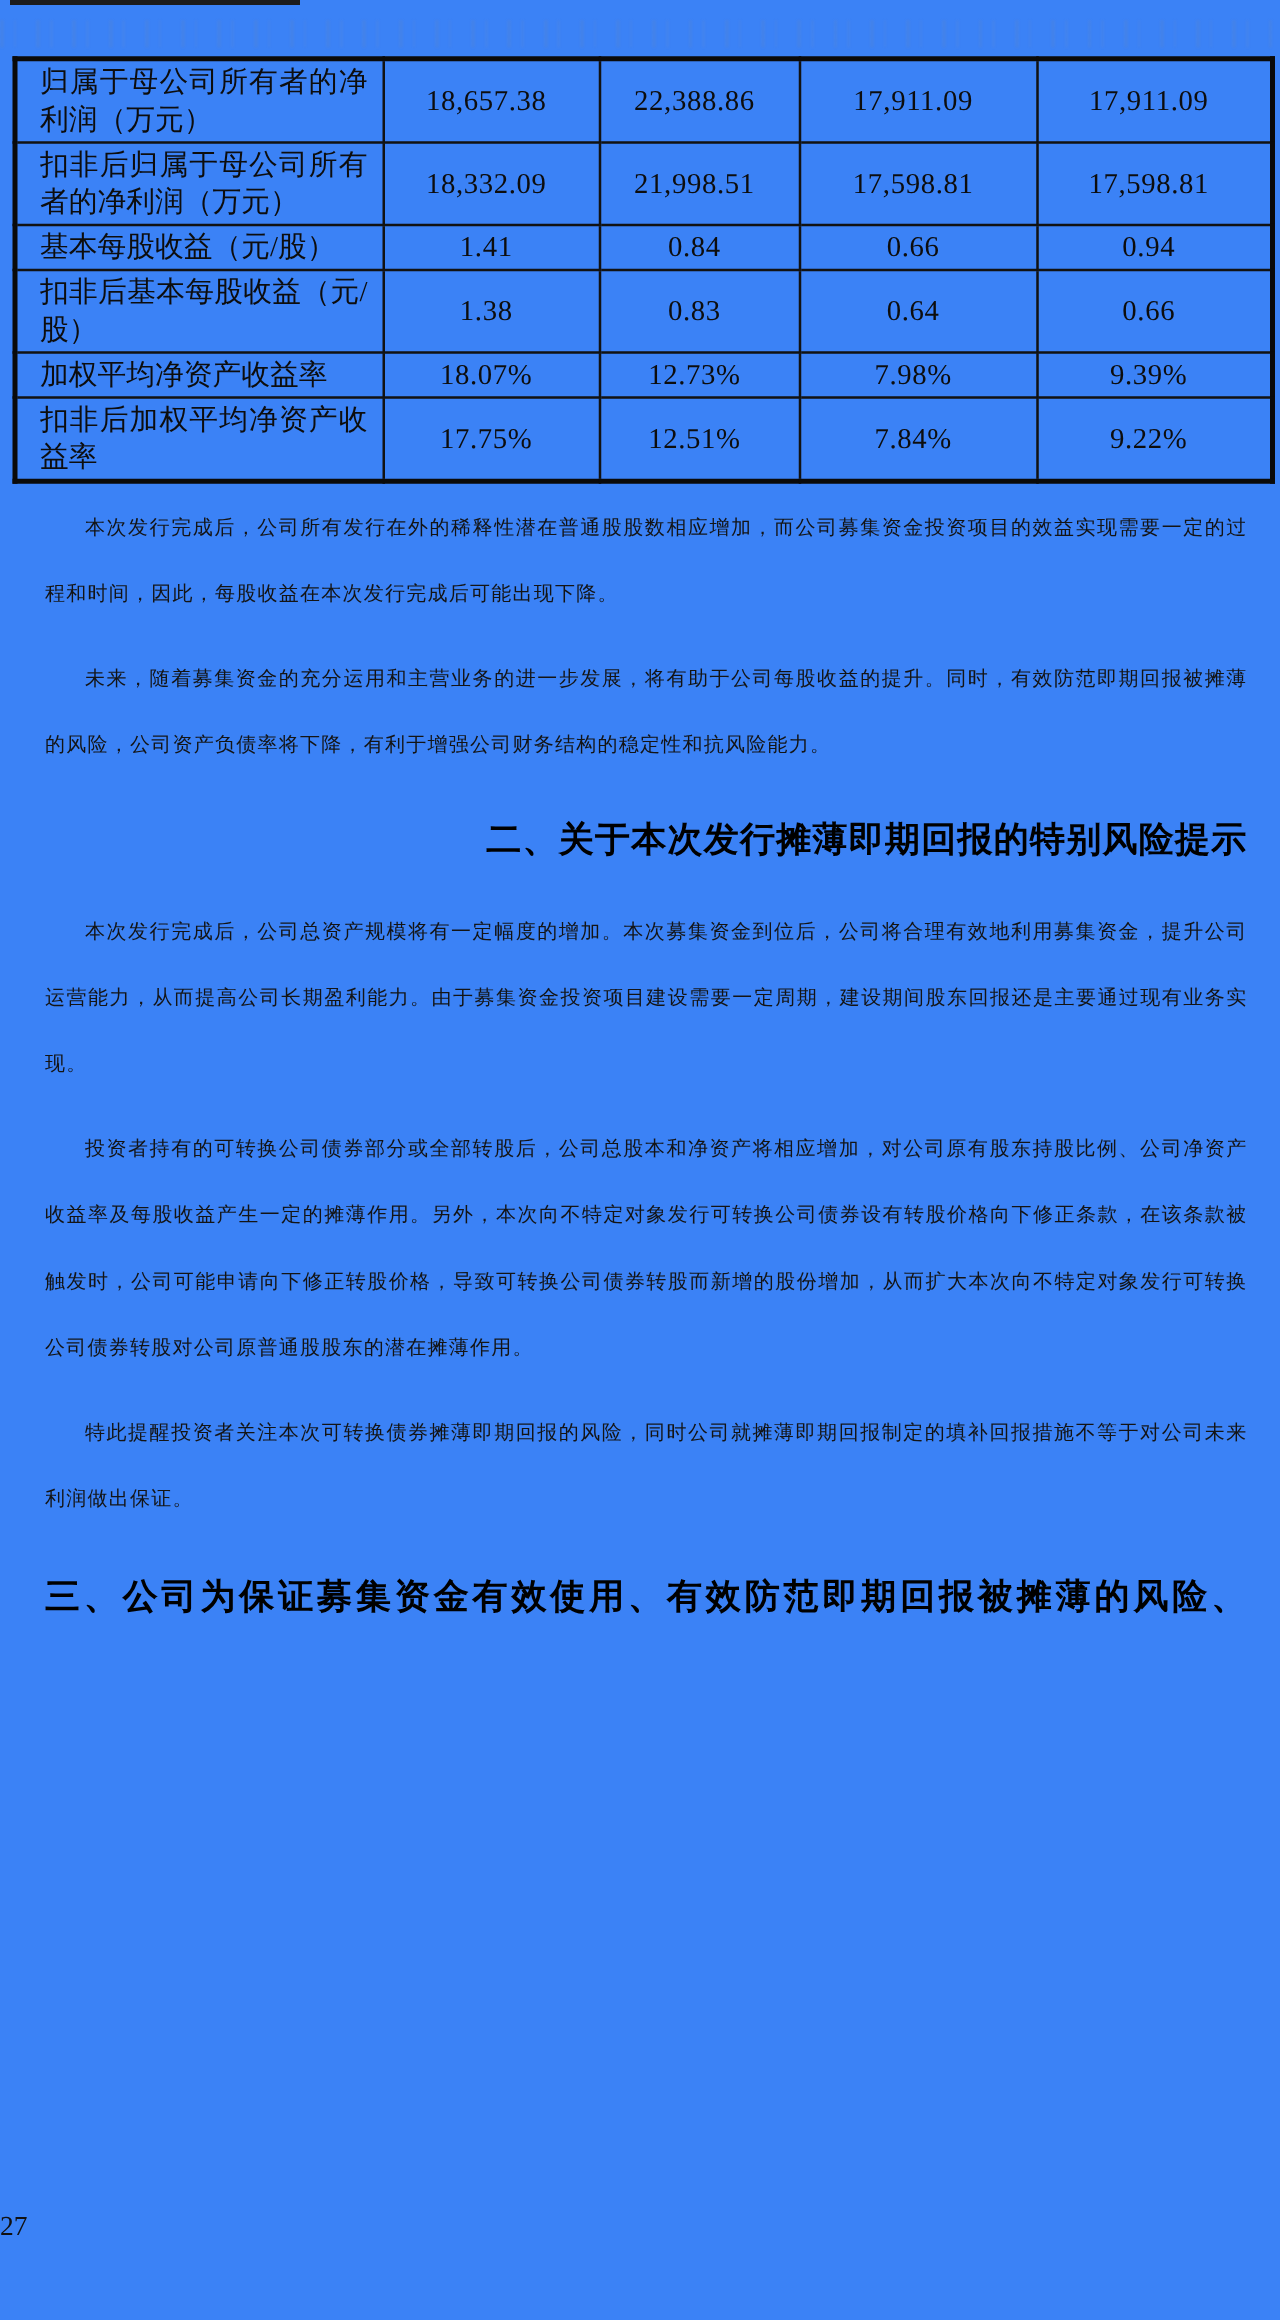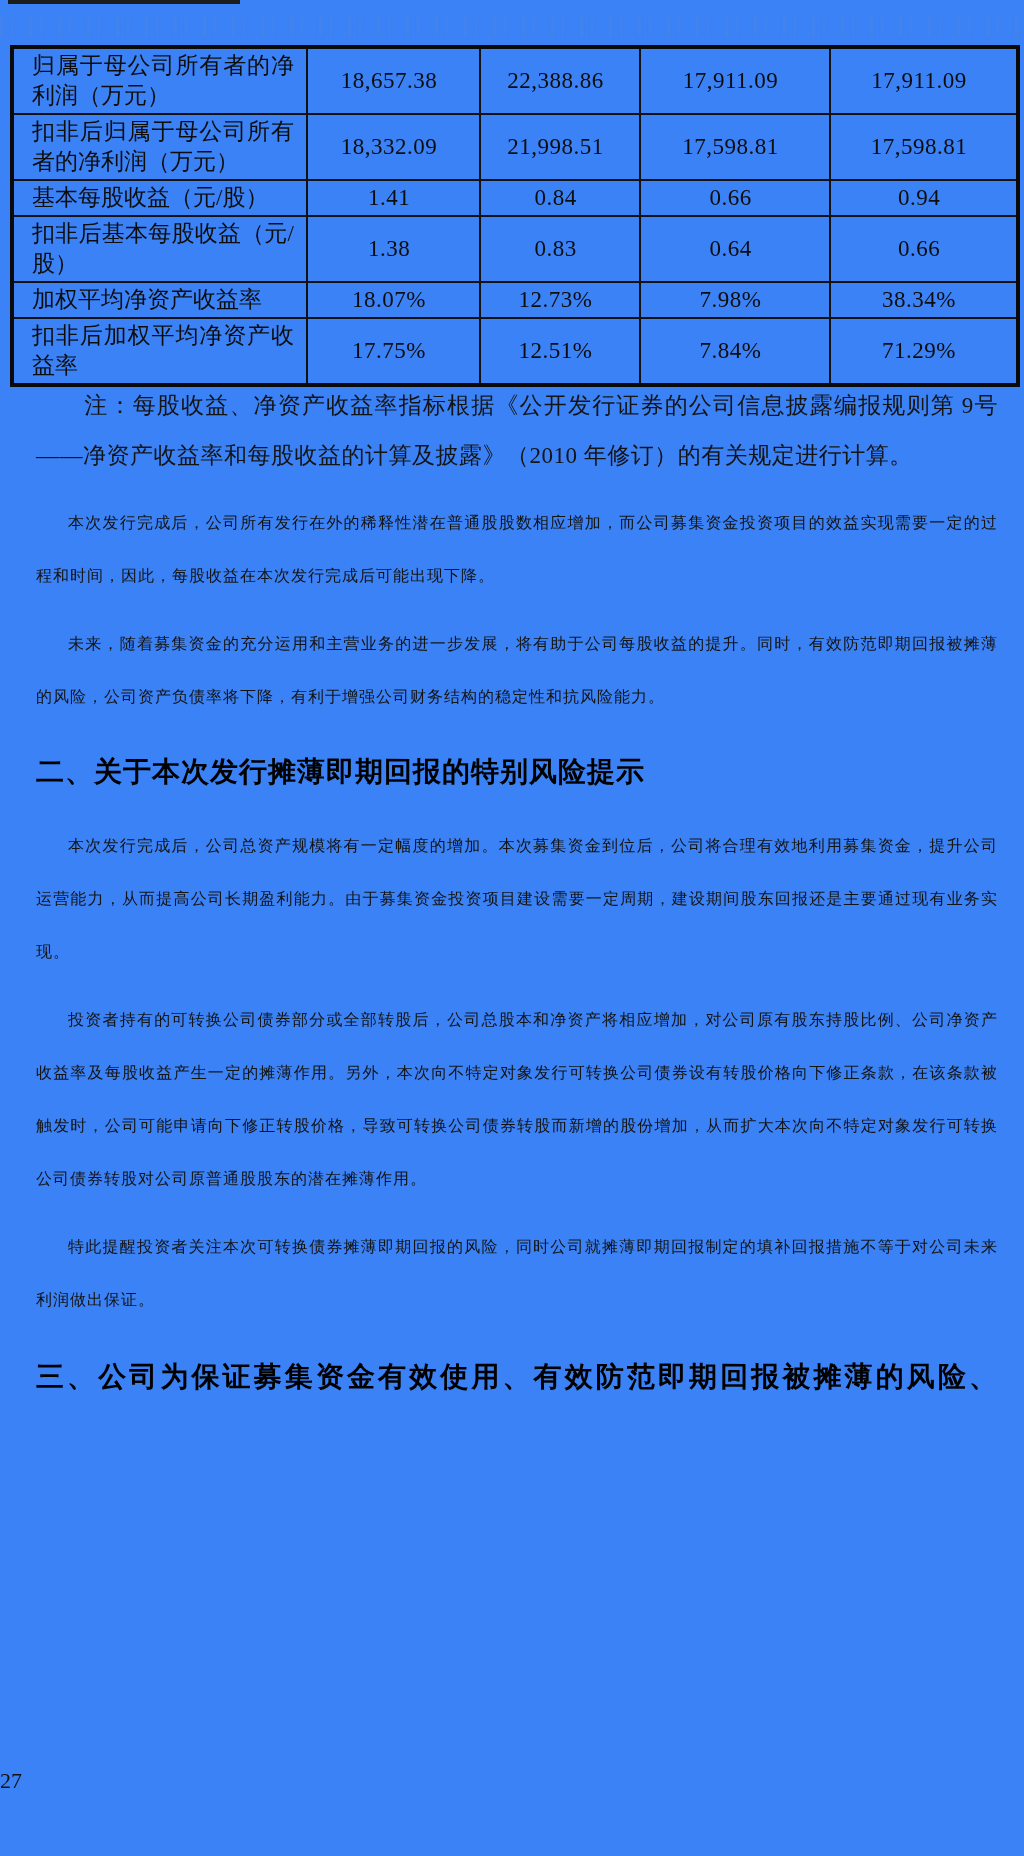--- a/index.html
+++ b/index.html
@@ -85,20 +85,21 @@
   }
   h2.sec {
     font-family: "Liberation Sans", "DejaVu Sans", sans-serif;
     font-weight: bold;
     font-size: 28px;
     color: #000;
     margin: 29px 0 0 0;
     line-height: 40px;
     letter-spacing: 1px;
     text-indent: 0;
+    text-align: right;
   }
   h2.sec.stretch {
     text-align: justify;
     text-align-last: justify;
   }
   h2.sec.gap-big { margin-top: 31px; }
   .page-number {
     position: absolute;
     left: 0; top: 1768px;
     width: 1000px;
@@ -150,34 +151,33 @@
         <td class="val">1.38</td>
         <td class="val">0.83</td>
         <td class="val">0.64</td>
         <td class="val">0.66</td>
       </tr>
       <tr class="r1">
         <td class="lbl">加权平均净资产收益率</td>
         <td class="val">18.07%</td>
         <td class="val">12.73%</td>
         <td class="val">7.98%</td>
-        <td class="val">38.34%</td>
+        <td class="val">9.39%</td>
       </tr>
       <tr class="r2">
         <td class="lbl">扣非后加权平均净资产收益率</td>
         <td class="val">17.75%</td>
         <td class="val">12.51%</td>
         <td class="val">7.84%</td>
-        <td class="val">71.29%</td>
+        <td class="val">9.22%</td>
       </tr>
     </tbody>
   </table>
 
   <div class="content">
-    <p class="note">注：每股收益、净资产收益率指标根据《公开发行证券的公司信息披露编报规则第 9号——净资产收益率和每股收益的计算及披露》（2010 年修订）的有关规定进行计算。</p>
     <p class="body-par">本次发行完成后，公司所有发行在外的稀释性潜在普通股股数相应增加，而公司募集资金投资项目的效益实现需要一定的过程和时间，因此，每股收益在本次发行完成后可能出现下降。</p>
     <p class="body-par">未来，随着募集资金的充分运用和主营业务的进一步发展，将有助于公司每股收益的提升。同时，有效防范即期回报被摊薄的风险，公司资产负债率将下降，有利于增强公司财务结构的稳定性和抗风险能力。</p>
     <h2 class="sec">二、关于本次发行摊薄即期回报的特别风险提示</h2>
     <p class="body-par" style="margin-top:27px">本次发行完成后，公司总资产规模将有一定幅度的增加。本次募集资金到位后，公司将合理有效地利用募集资金，提升公司运营能力，从而提高公司长期盈利能力。由于募集资金投资项目建设需要一定周期，建设期间股东回报还是主要通过现有业务实现。</p>
     <p class="body-par">投资者持有的可转换公司债券部分或全部转股后，公司总股本和净资产将相应增加，对公司原有股东持股比例、公司净资产收益率及每股收益产生一定的摊薄作用。另外，本次向不特定对象发行可转换公司债券设有转股价格向下修正条款，在该条款被触发时，公司可能申请向下修正转股价格，导致可转换公司债券转股而新增的股份增加，从而扩大本次向不特定对象发行可转换公司债券转股对公司原普通股股东的潜在摊薄作用。</p>
     <p class="body-par">特此提醒投资者关注本次可转换债券摊薄即期回报的风险，同时公司就摊薄即期回报制定的填补回报措施不等于对公司未来利润做出保证。</p>
     <h2 class="sec stretch gap-big">三、公司为保证募集资金有效使用、有效防范即期回报被摊薄的风险、</h2>
   </div>
 
   <div class="page-number">27</div>

